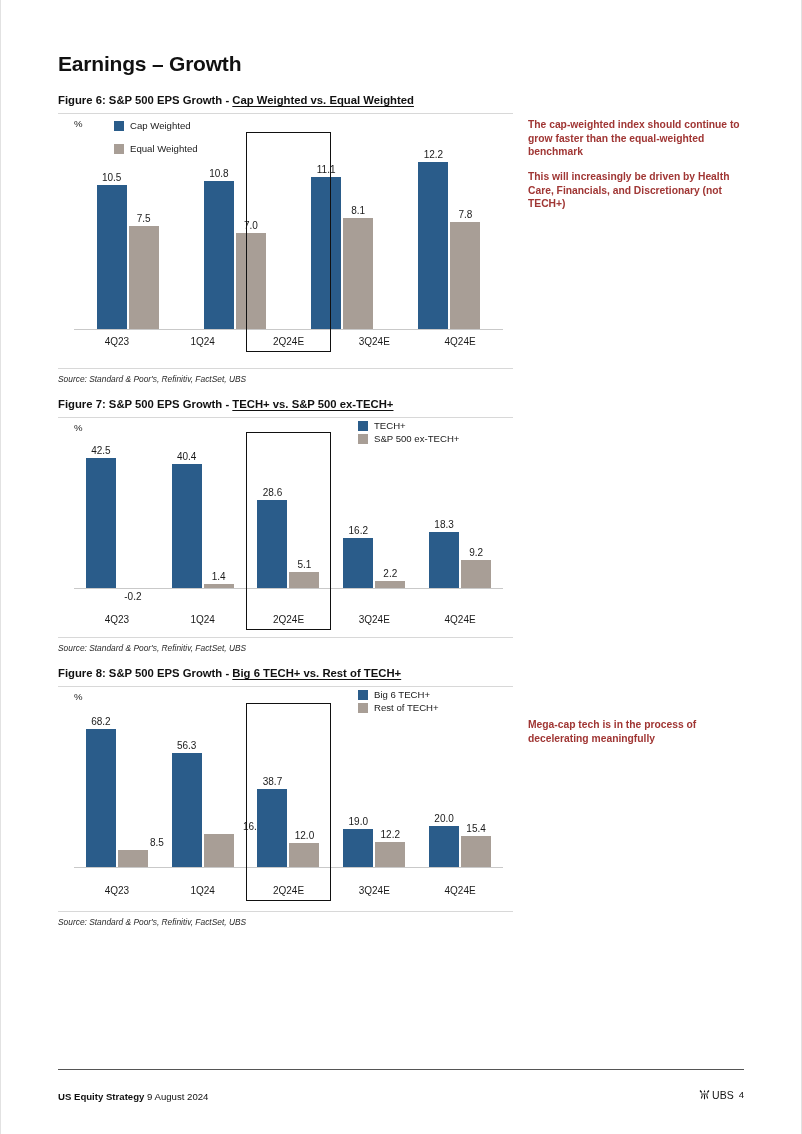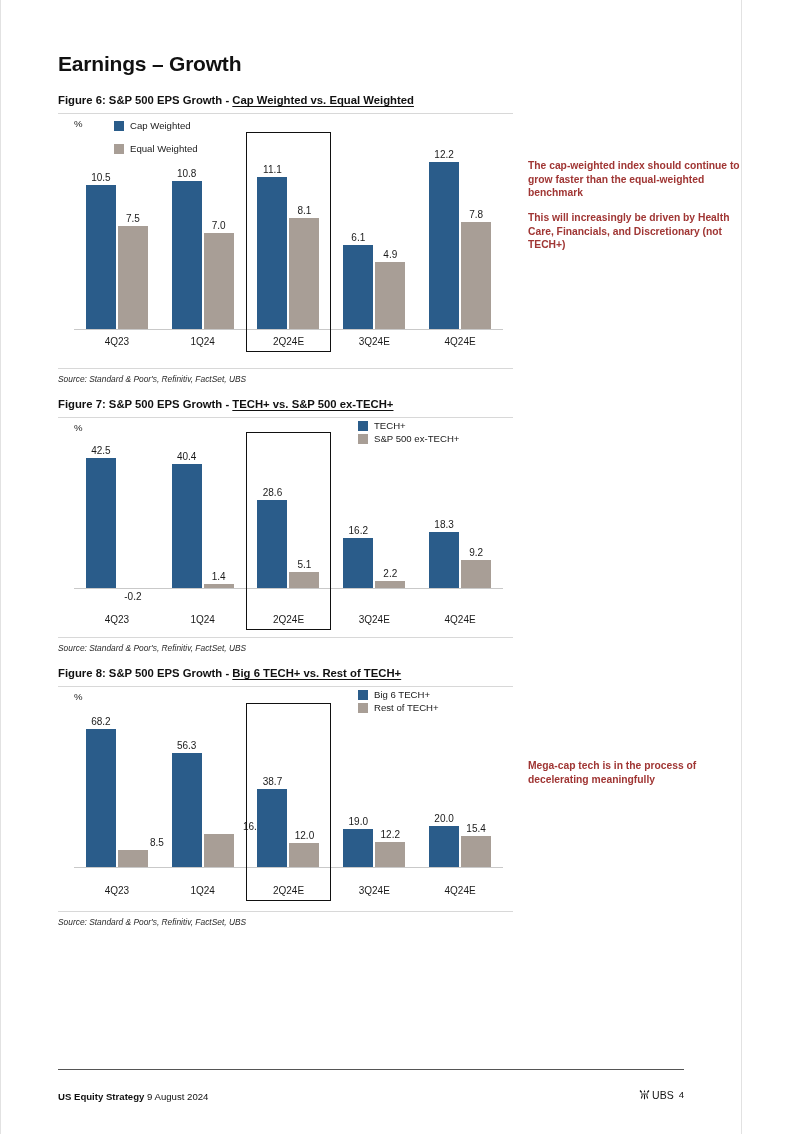--- a/index.html
+++ b/index.html
@@ -3,21 +3,21 @@
 <meta charset="utf-8">
 <style>
   * { box-sizing: border-box; margin: 0; padding: 0; }
   html, body {
     width: 802px; height: 1134px;
     background: #ffffff;
     font-family: "Liberation Sans", sans-serif;
   }
   .page {
     position: relative;
-    width: 742px; height: 1134px;
+    width: 802px; height: 1134px;
     background: #ffffff;
     border-left: 1px solid #e2e2e2;
     border-right: 1px solid #e2e2e2;
     overflow: hidden;
   }
 
   
   .content {
     position: absolute;
     left: 57px; top: 52px;
@@ -132,21 +132,20 @@
 
   
   .note {
     position: absolute;
     left: 527px;
     width: 225px;
     font-size: 10.3px;
     font-weight: bold;
     line-height: 1.33;
     color: #A03634;
-    margin-top: 41px;
   }
   .note p + p { margin-top: 11px; }
 
   
   .footer {
     position: absolute;
     left: 57px; right: 57px;
     bottom: 32px;
     border-top: 1px solid #555555;
     padding-top: 19px;
@@ -206,30 +205,20 @@
               </div>
             </div>
             <div class="group">
               <div class="bar-wrap" style="position: relative;">
                 <div class="bar" style="background: rgb(42, 92, 138); height: 152.111px; position: absolute; left: 0px; bottom: 0px;"></div>
                 <div class="bar-label" style="bottom: 154.111px;">11.1</div>
               </div>
               <div class="bar-wrap" style="position: relative;">
                 <div class="bar" style="background: rgb(168, 158, 150); height: 111px; position: absolute; left: 0px; bottom: 0px;"></div>
                 <div class="bar-label" style="bottom: 113px;">8.1</div>
-              </div>
-            </div>
-            <div class="group">
-              <div class="bar-wrap" style="position: relative;">
-                <div class="bar" style="background: rgb(42, 92, 138); height: 83.5926px; position: absolute; left: 0px; bottom: 0px;"></div>
-                <div class="bar-label" style="bottom: 85.5926px;">6.1</div>
-              </div>
-              <div class="bar-wrap" style="position: relative;">
-                <div class="bar" style="background: rgb(168, 158, 150); height: 67.1481px; position: absolute; left: 0px; bottom: 0px;"></div>
-                <div class="bar-label" style="bottom: 69.1481px;">4.9</div>
               </div>
             </div>
             <div class="group">
               <div class="bar-wrap" style="position: relative;">
                 <div class="bar" style="background: rgb(42, 92, 138); height: 167.185px; position: absolute; left: 0px; bottom: 0px;"></div>
                 <div class="bar-label" style="bottom: 169.185px;">12.2</div>
               </div>
               <div class="bar-wrap" style="position: relative;">
                 <div class="bar" style="background: rgb(168, 158, 150); height: 106.889px; position: absolute; left: 0px; bottom: 0px;"></div>
                 <div class="bar-label" style="bottom: 108.889px;">7.8</div>

